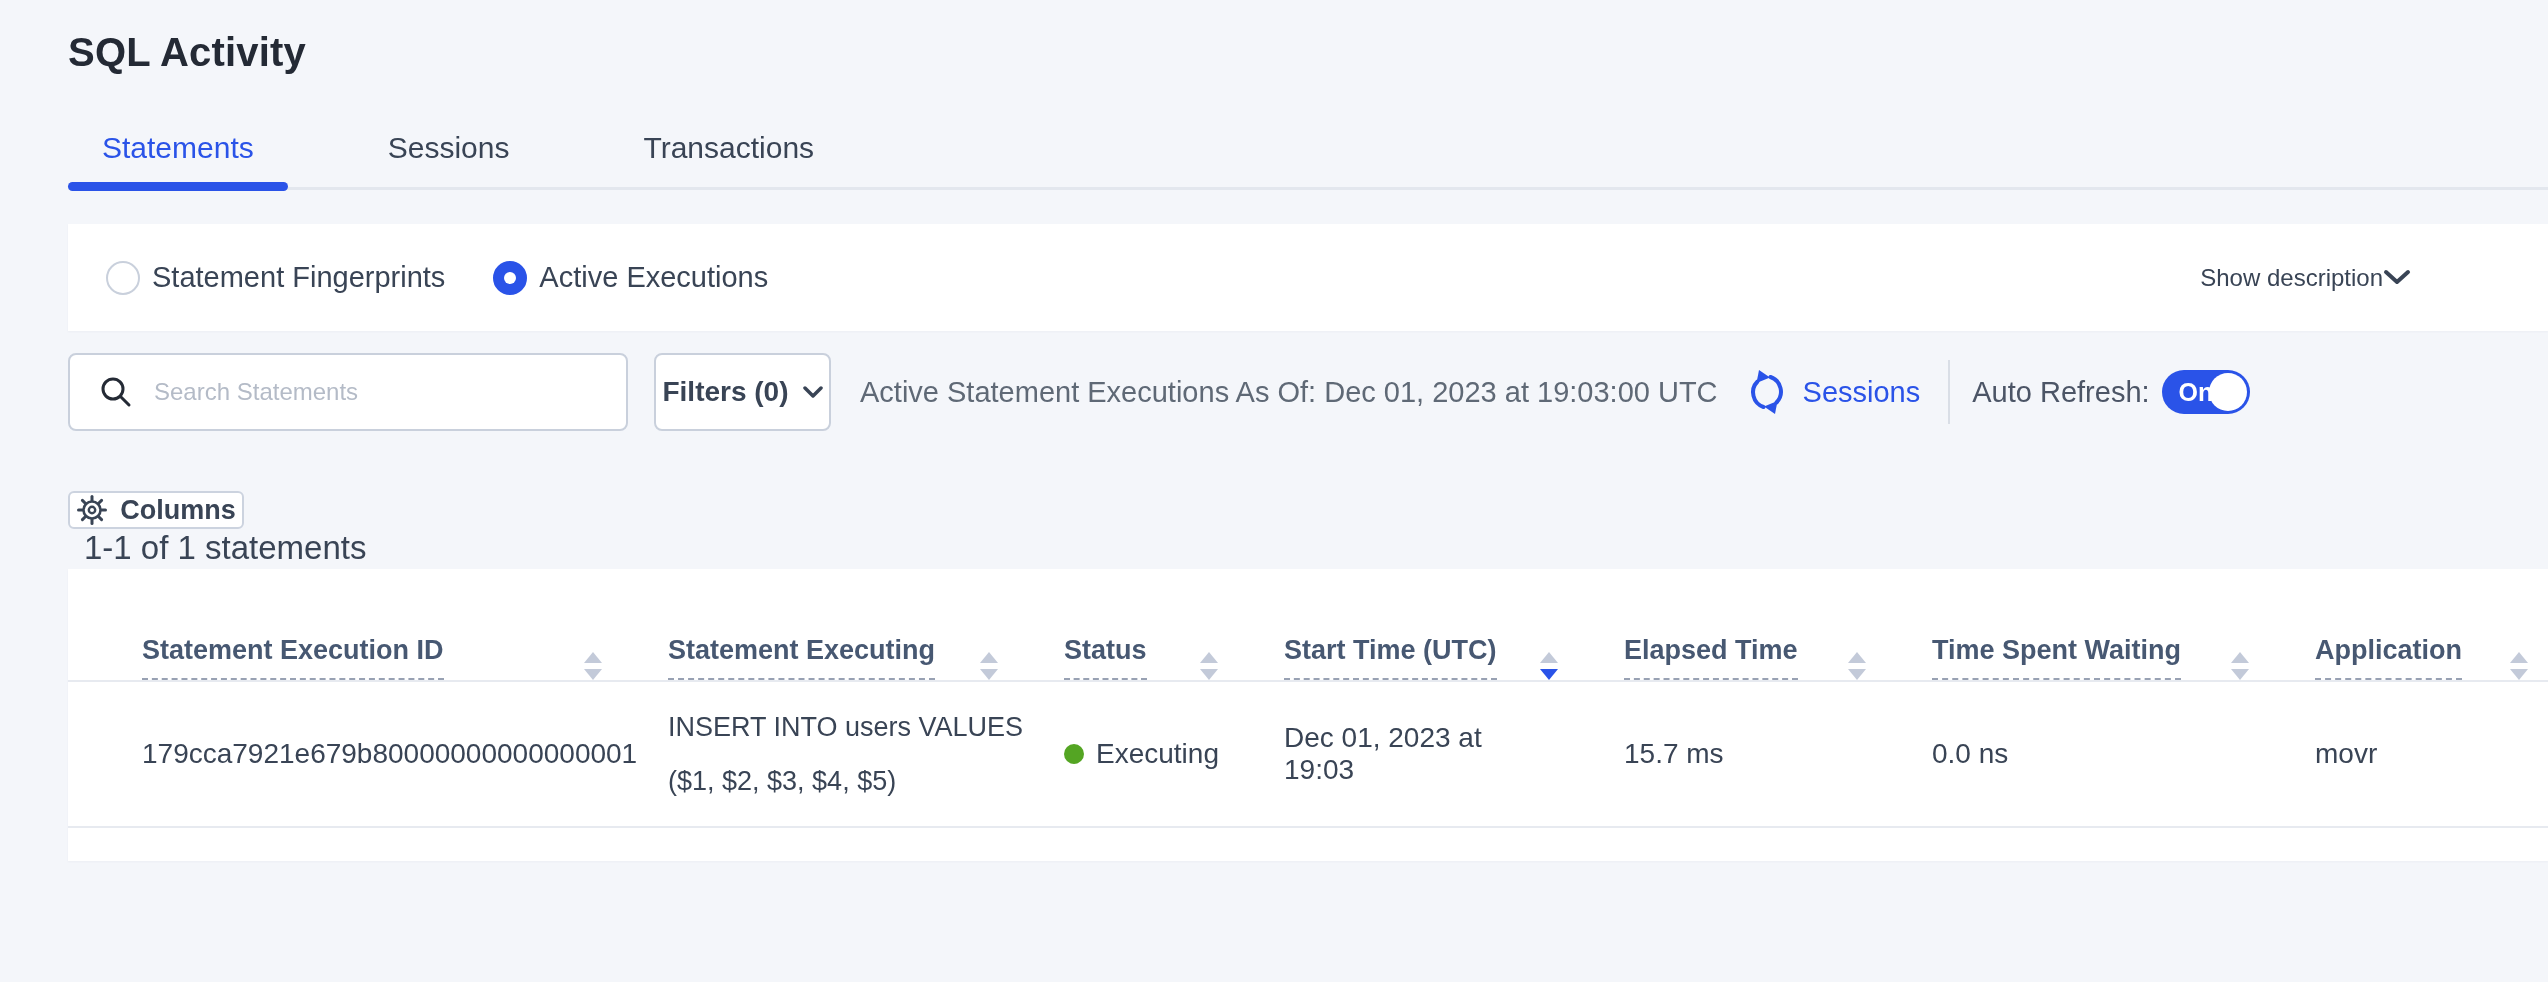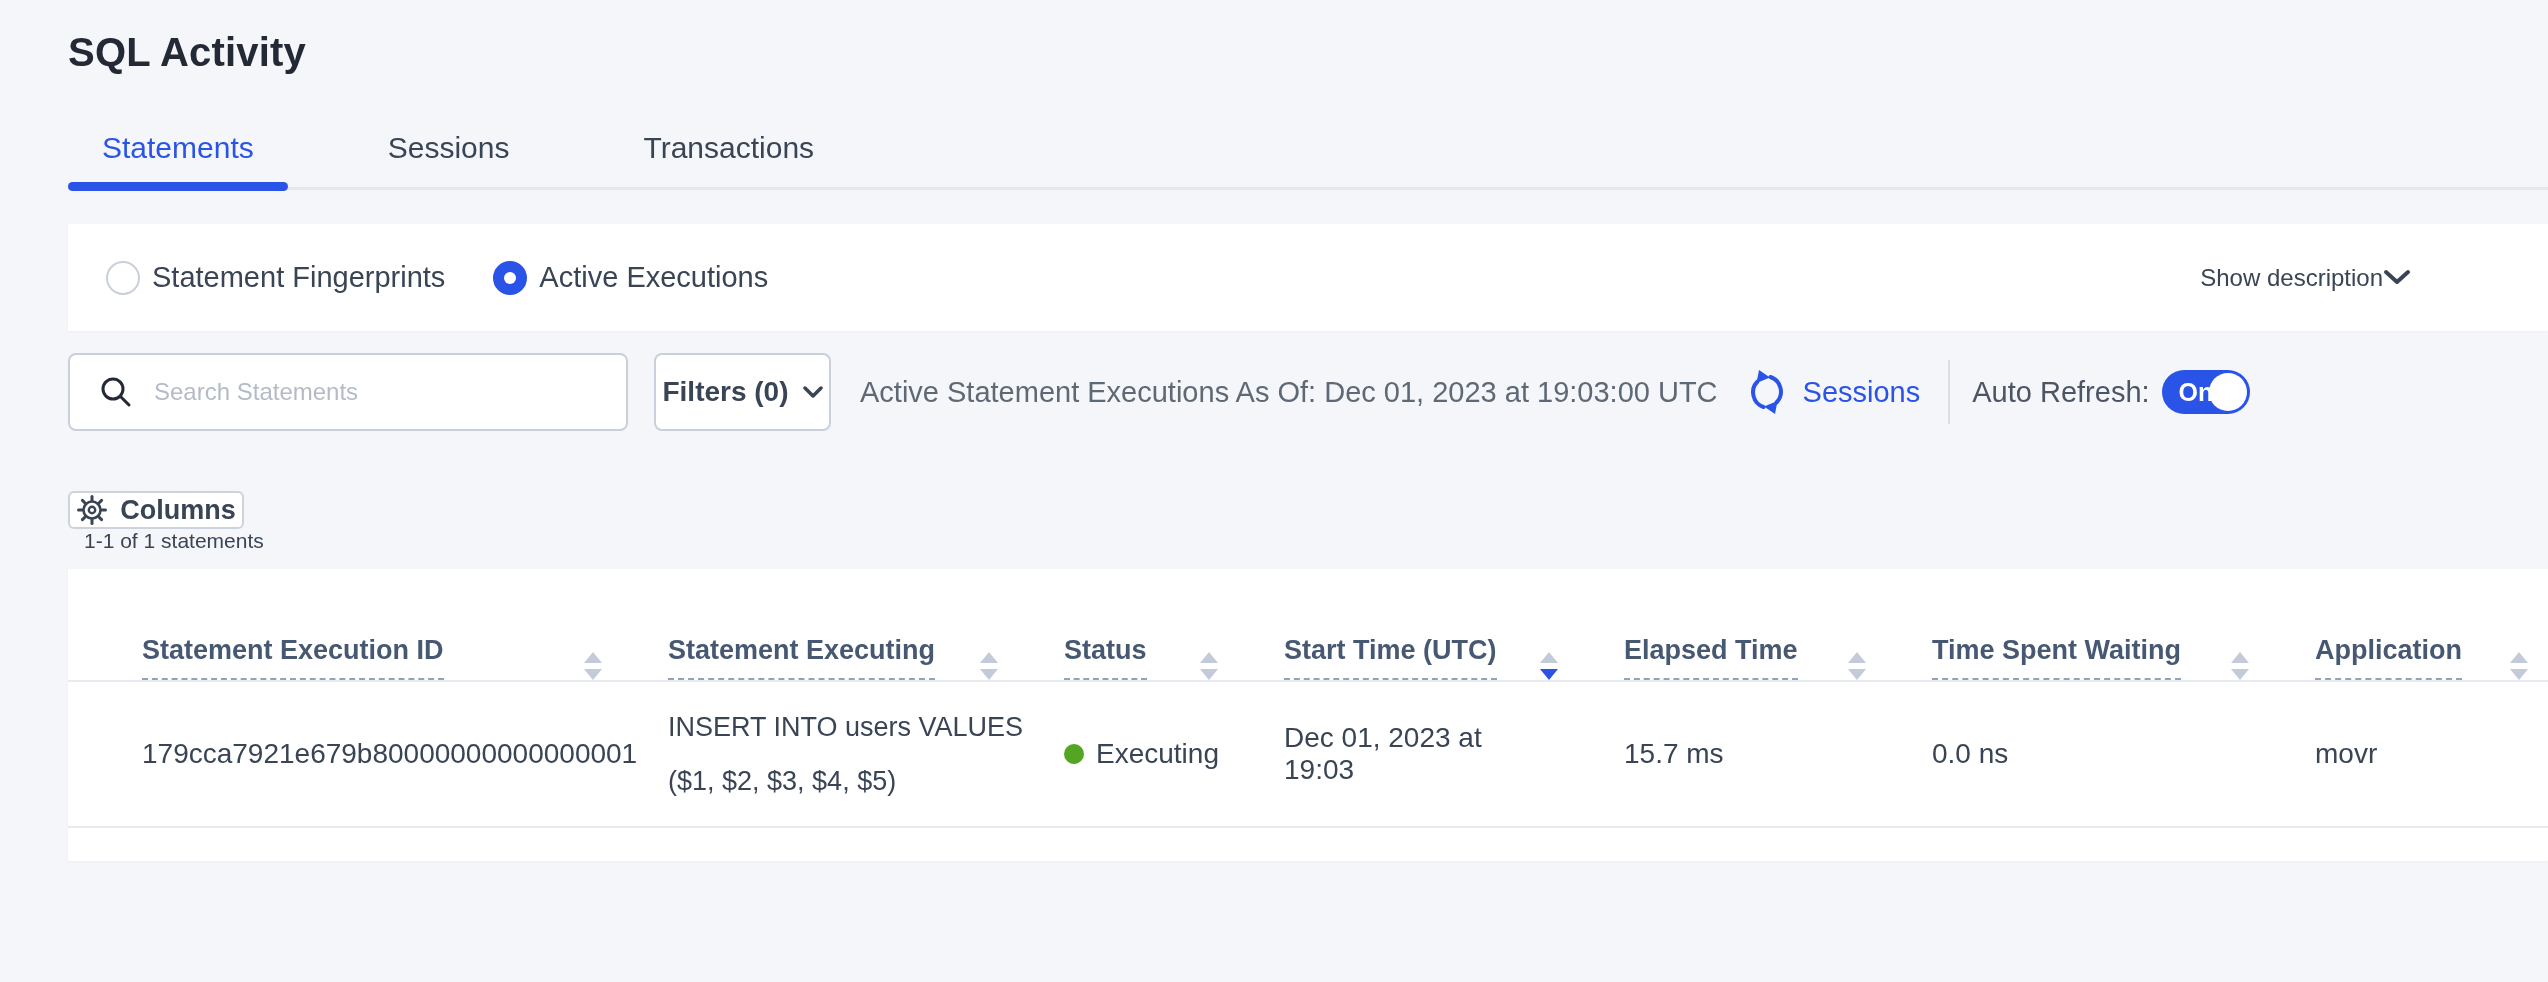--- a/index.html
+++ b/index.html
@@ -106,21 +106,21 @@
   }
 
   
   .toolbar-row{margin-top:60px;display:flex;height:62px;flex-direction:column;}
   .columns-btn{
     width:176px;height:62px;background:#fff;border:2px solid #CCD3DF;border-radius:6px;
     display:flex;align-items:center;justify-content:center;gap:12px;
     font-family:"Liberation Sans", sans-serif;
     font-size:27px;font-weight:700;color:var(--ink);cursor:pointer;
   }
-  .results{margin-left:16px;font-size:21px;color:var(--ink);}
+  .results{margin-left:16px;font-size:33px;color:var(--ink);}
 
   
   .table-card{
     margin-top:16px;background:#fff;width:2480px;
     box-shadow:0 1px 2px rgba(50,60,90,0.04);
     padding-bottom:33px;
   }
   .thead{display:flex;height:113px;padding-top:42px;border-bottom:2px solid #E7EAF0;}
   .th{display:flex;justify-content:space-between;align-items:flex-end;}
   .th-label{

